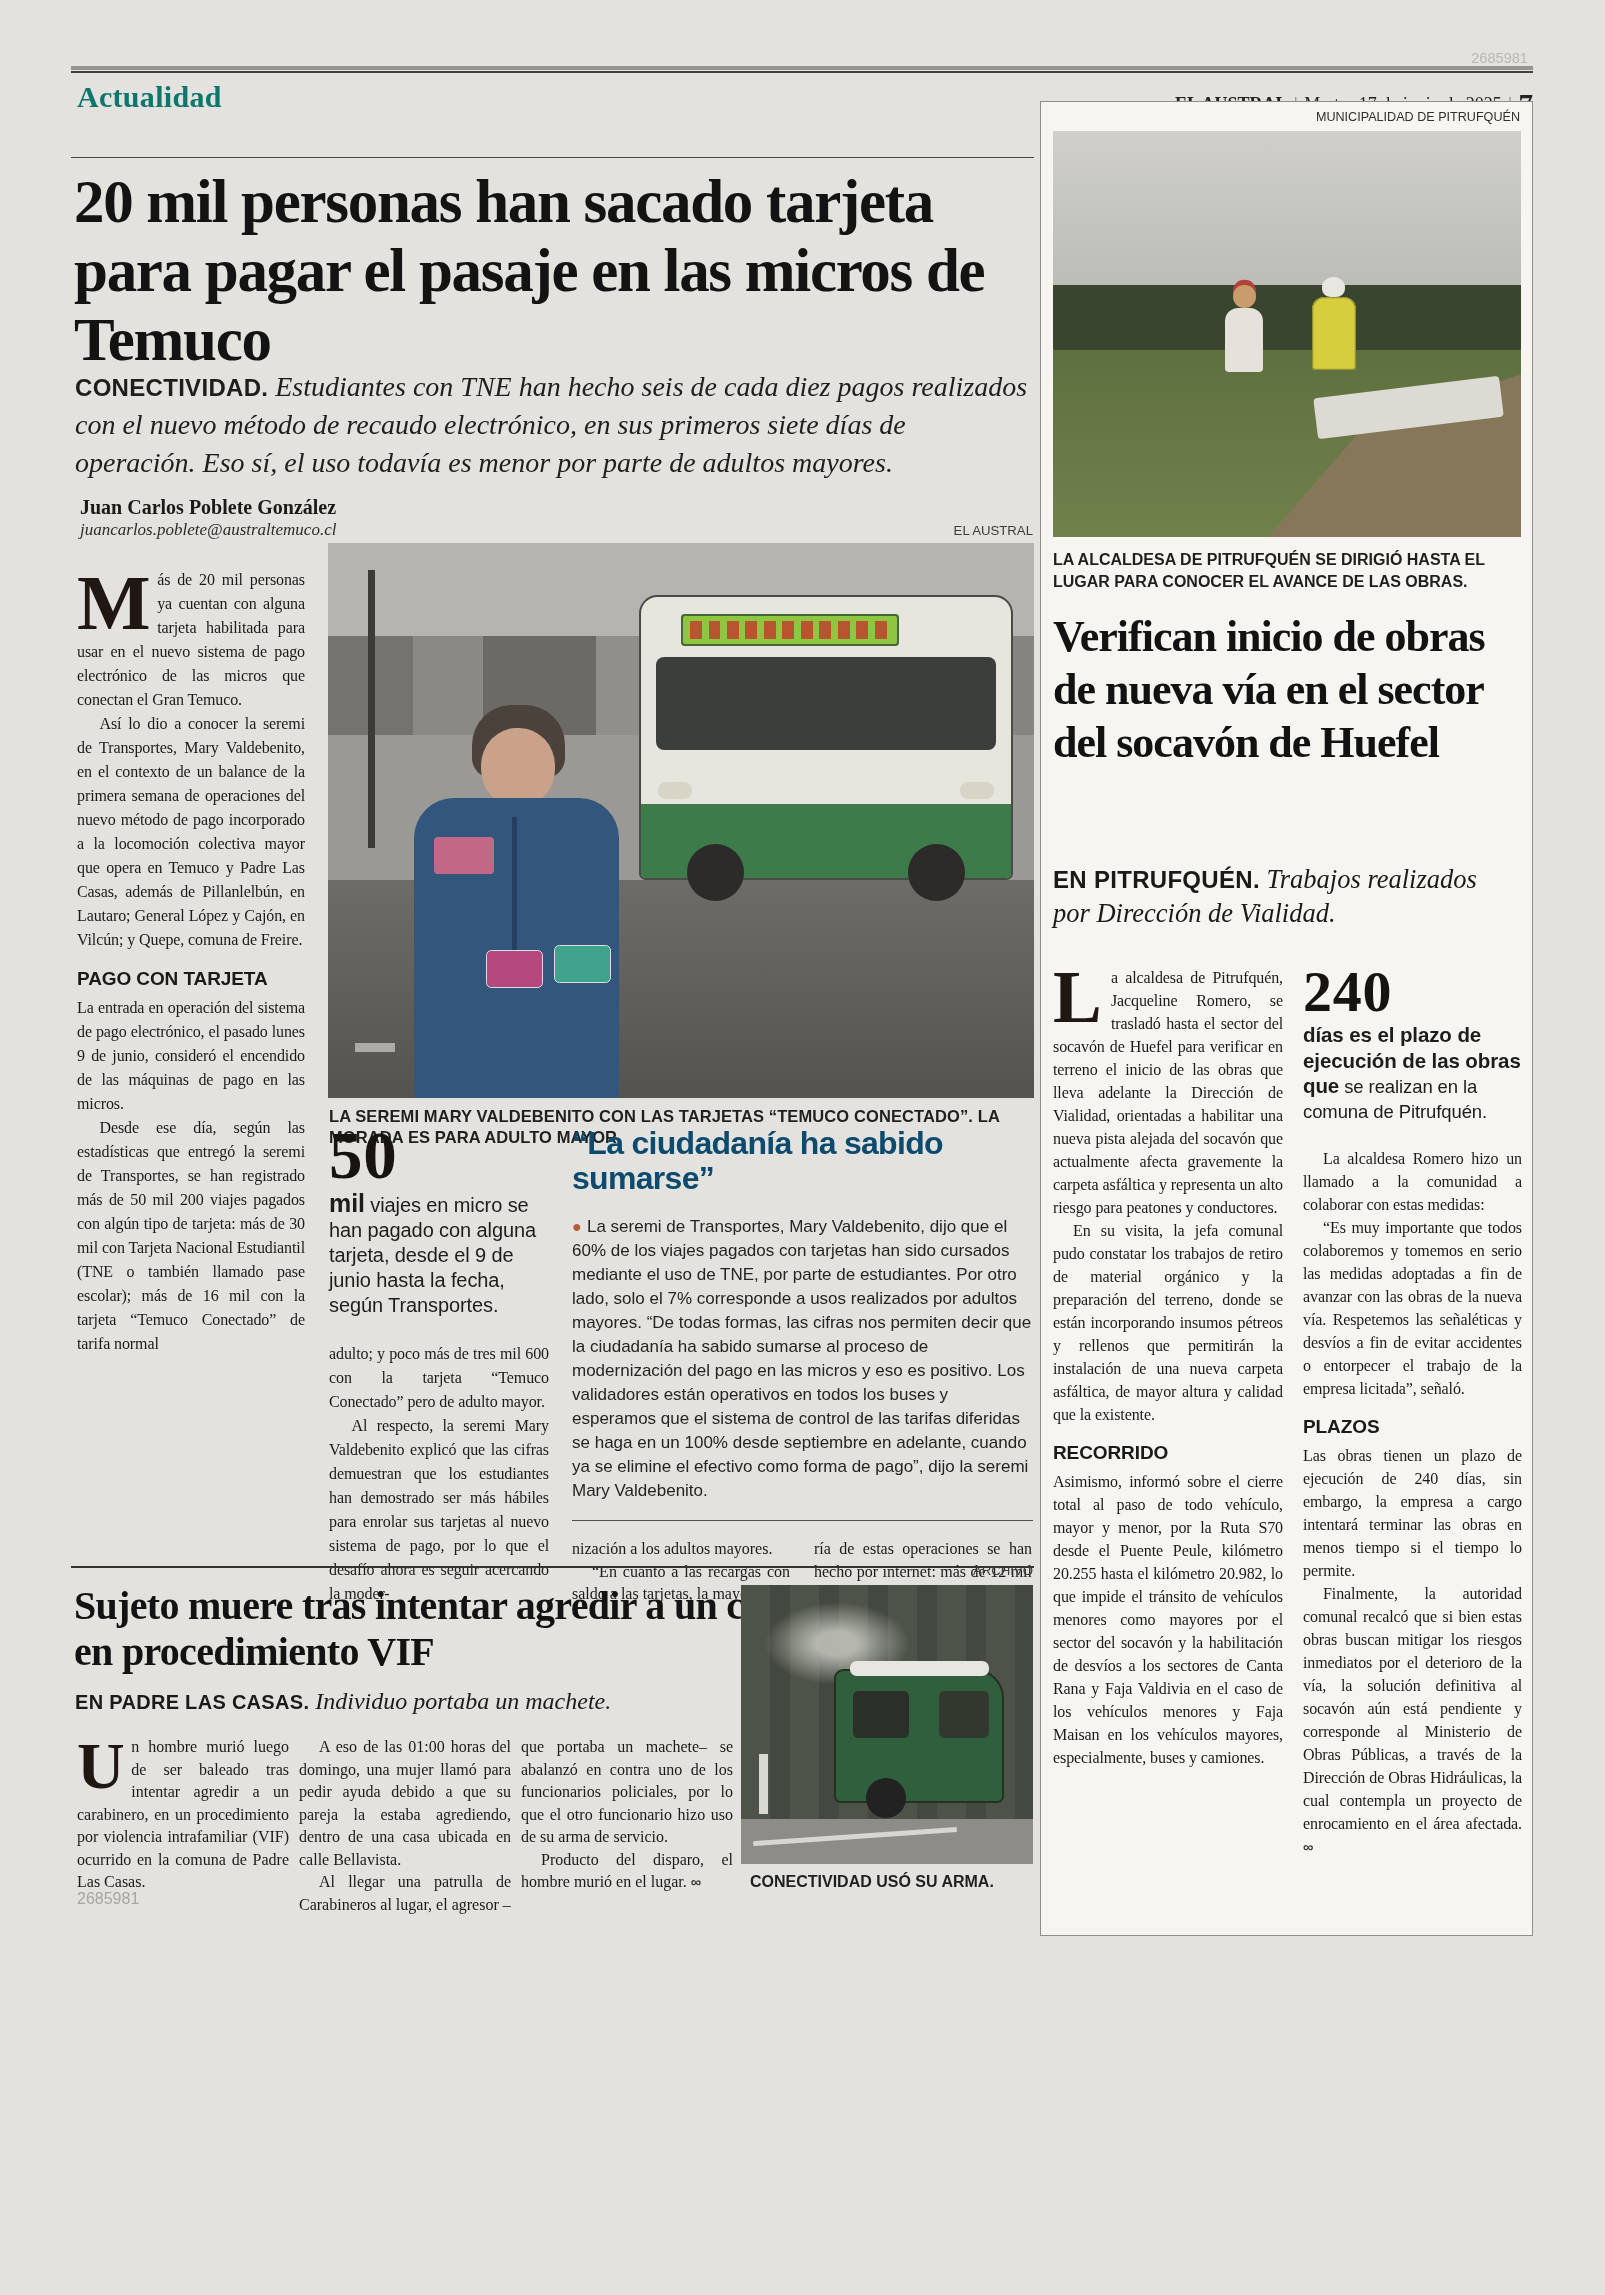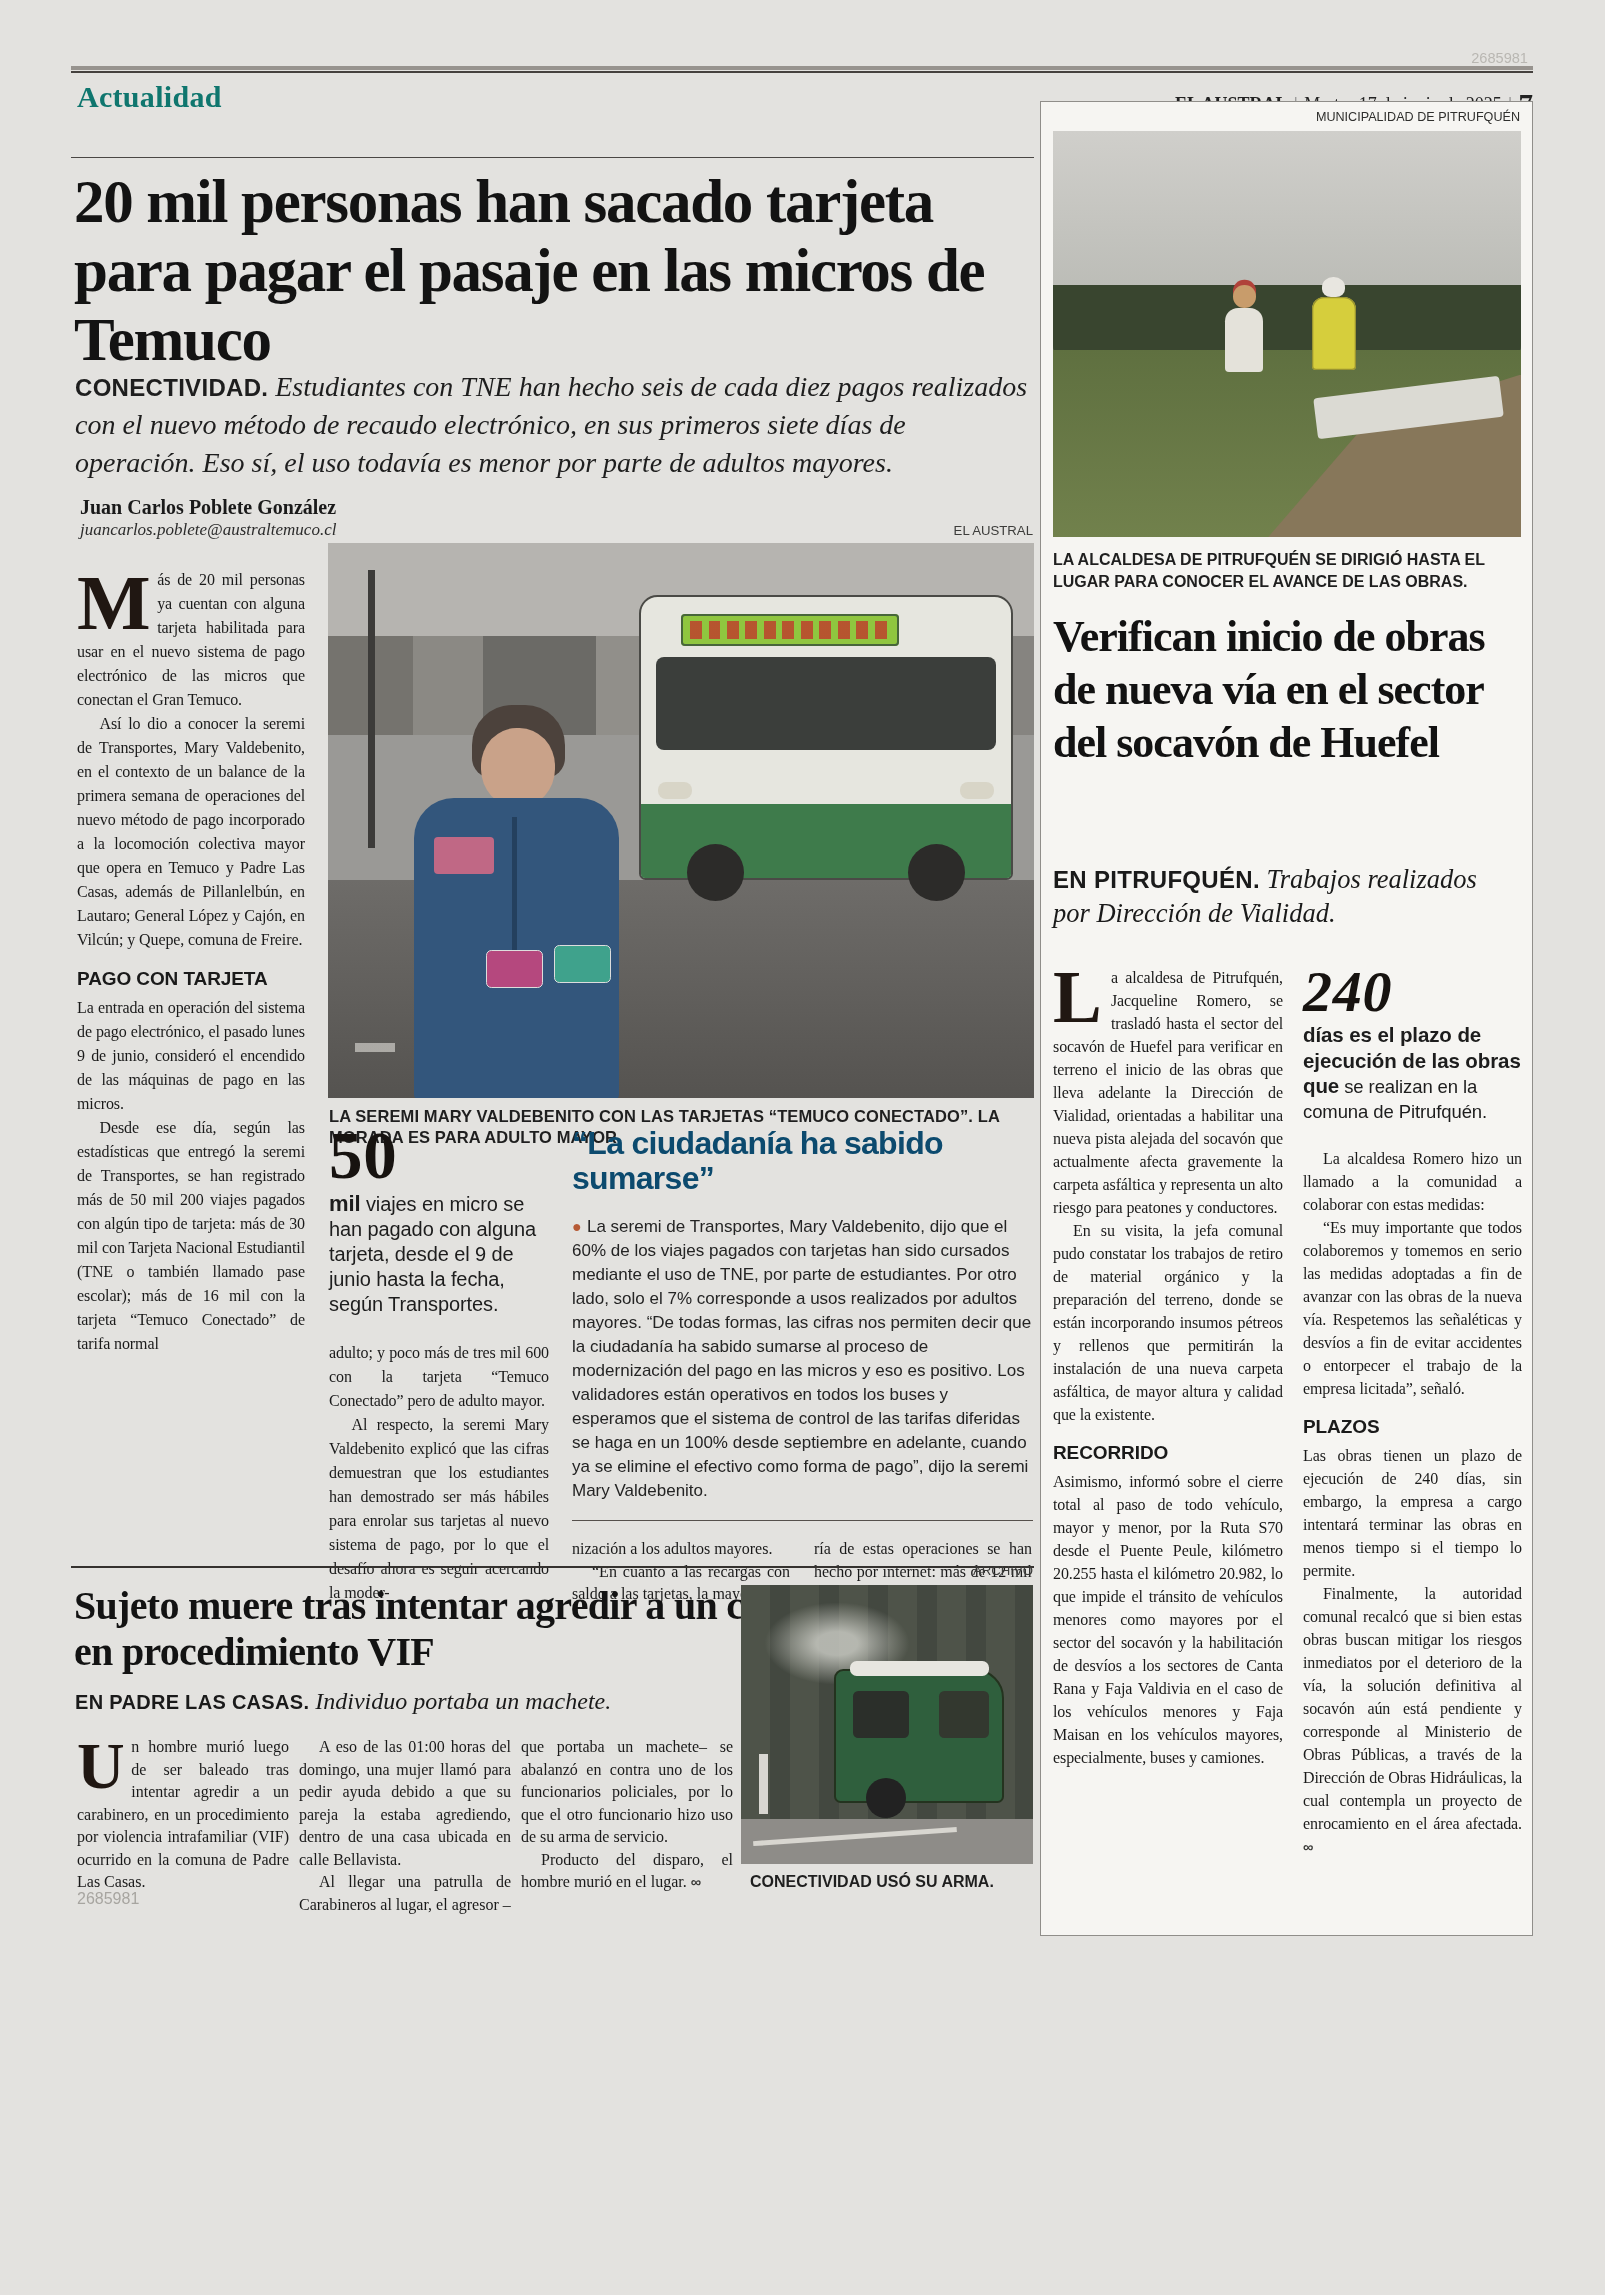--- a/index.html
+++ b/index.html
@@ -36,21 +36,21 @@
   .col2 { left:329px; top:1125px; width:220px; }
   .col2 .after-box { margin-top:24px; }
 
   .dc::first-letter { float:left; font-weight:bold; color:#201712; }
   .dc-m::first-letter { font-size:78px; line-height:60px; padding:5.3px 6.6px 0 0; }
   .dc-u::first-letter { font-size:66px; line-height:52px; padding:4px 6.6px 0 0; }
   .dc-l::first-letter { font-size:73px; line-height:56px; padding:4px 9.3px 0 0; }
 
   .infobox-num { font:bold 67px/0.9 "Liberation Serif", serif; letter-spacing:0.7px; color:#171310; }
   .infobox-lead { margin-top:5.3px; font:20px/25px "Liberation Sans", sans-serif; text-align:left; color:#1d1d1d; }
-  .infobox-lead b { font-size:22px; }
+  .infobox-lead b { font-size:25px; }
 
   .main-caption { position:absolute; left:329px; top:1106px; width:705px;
     font:bold 16.5px/21px "Liberation Sans", sans-serif; color:#1f1f1f; letter-spacing:0.1px; }
 
   
   .quote-box { position:absolute; left:572px; top:1126px; width:461px; }
   .quote-headline { font:bold 32px/1.1 "Liberation Sans", sans-serif; letter-spacing:-0.7px; color:#0c4a6e; }
   .quote-body { margin-top:18.5px; font:17px/24px "Liberation Sans", sans-serif; color:#242424; text-align:left; }
   .bullet { color:#b65a35; font-size:16px; margin-right:5.3px; }
   .quote-divider { margin-top:17px; height:1.3px; background:#55504c; }
@@ -81,21 +81,21 @@
   .panel-caption { position:absolute; left:12px; top:447px; width:468px;
     font:bold 16px/22px "Liberation Sans", sans-serif; color:#1f1f1f; }
   .panel-headline { position:absolute; left:12px; top:508px; width:465px;
     font:bold 44px/53px "Liberation Serif", serif; letter-spacing:-1px; color:#121212; }
   .panel-lead { position:absolute; left:12px; top:760px; width:463px; font:italic 26.5px/34px "Liberation Serif", serif; }
   .panel-lead .kicker-label { font-size:24px; }
   .panel-cols { position:absolute; left:12px; top:864px; display:flex; gap:20px; }
   .pcolA { width:230px; } .pcolB { width:219px; }
   .pcol { font:16px/23px "Liberation Serif", serif; text-align:justify; letter-spacing:-0.1px; }
   .pcol p + p { text-indent:20px; }
-  .panel .infobox-num { font-size:58px;font-style:italic; }
+  .panel .infobox-num { font-size:58px; }
   .panel .infobox-lead { font-size:18.5px; line-height:24.5px; }
   .panel .infobox-lead b { font-size:20.5px; }
   .pcolB .after-box { margin-top:22.5px; }
 
   
   .ph { position:absolute; overflow:hidden; background:#9a9996; }
   .main-photo { left:328px; top:543px; width:706px; height:555px; }
   .mp-sky { position:absolute; top:0; left:0; right:0; height:93px; background:#b6b4b0; }
   .mp-bld { position:absolute; top:0; left:0; right:0; height:192px;
     background:linear-gradient(90deg,#75736e 0 12%,#8b8984 12% 22%,#6b6a66 22% 38%,#918f8a 38% 55%,#7c7a75 55% 75%,#868480 75% 100%); }

